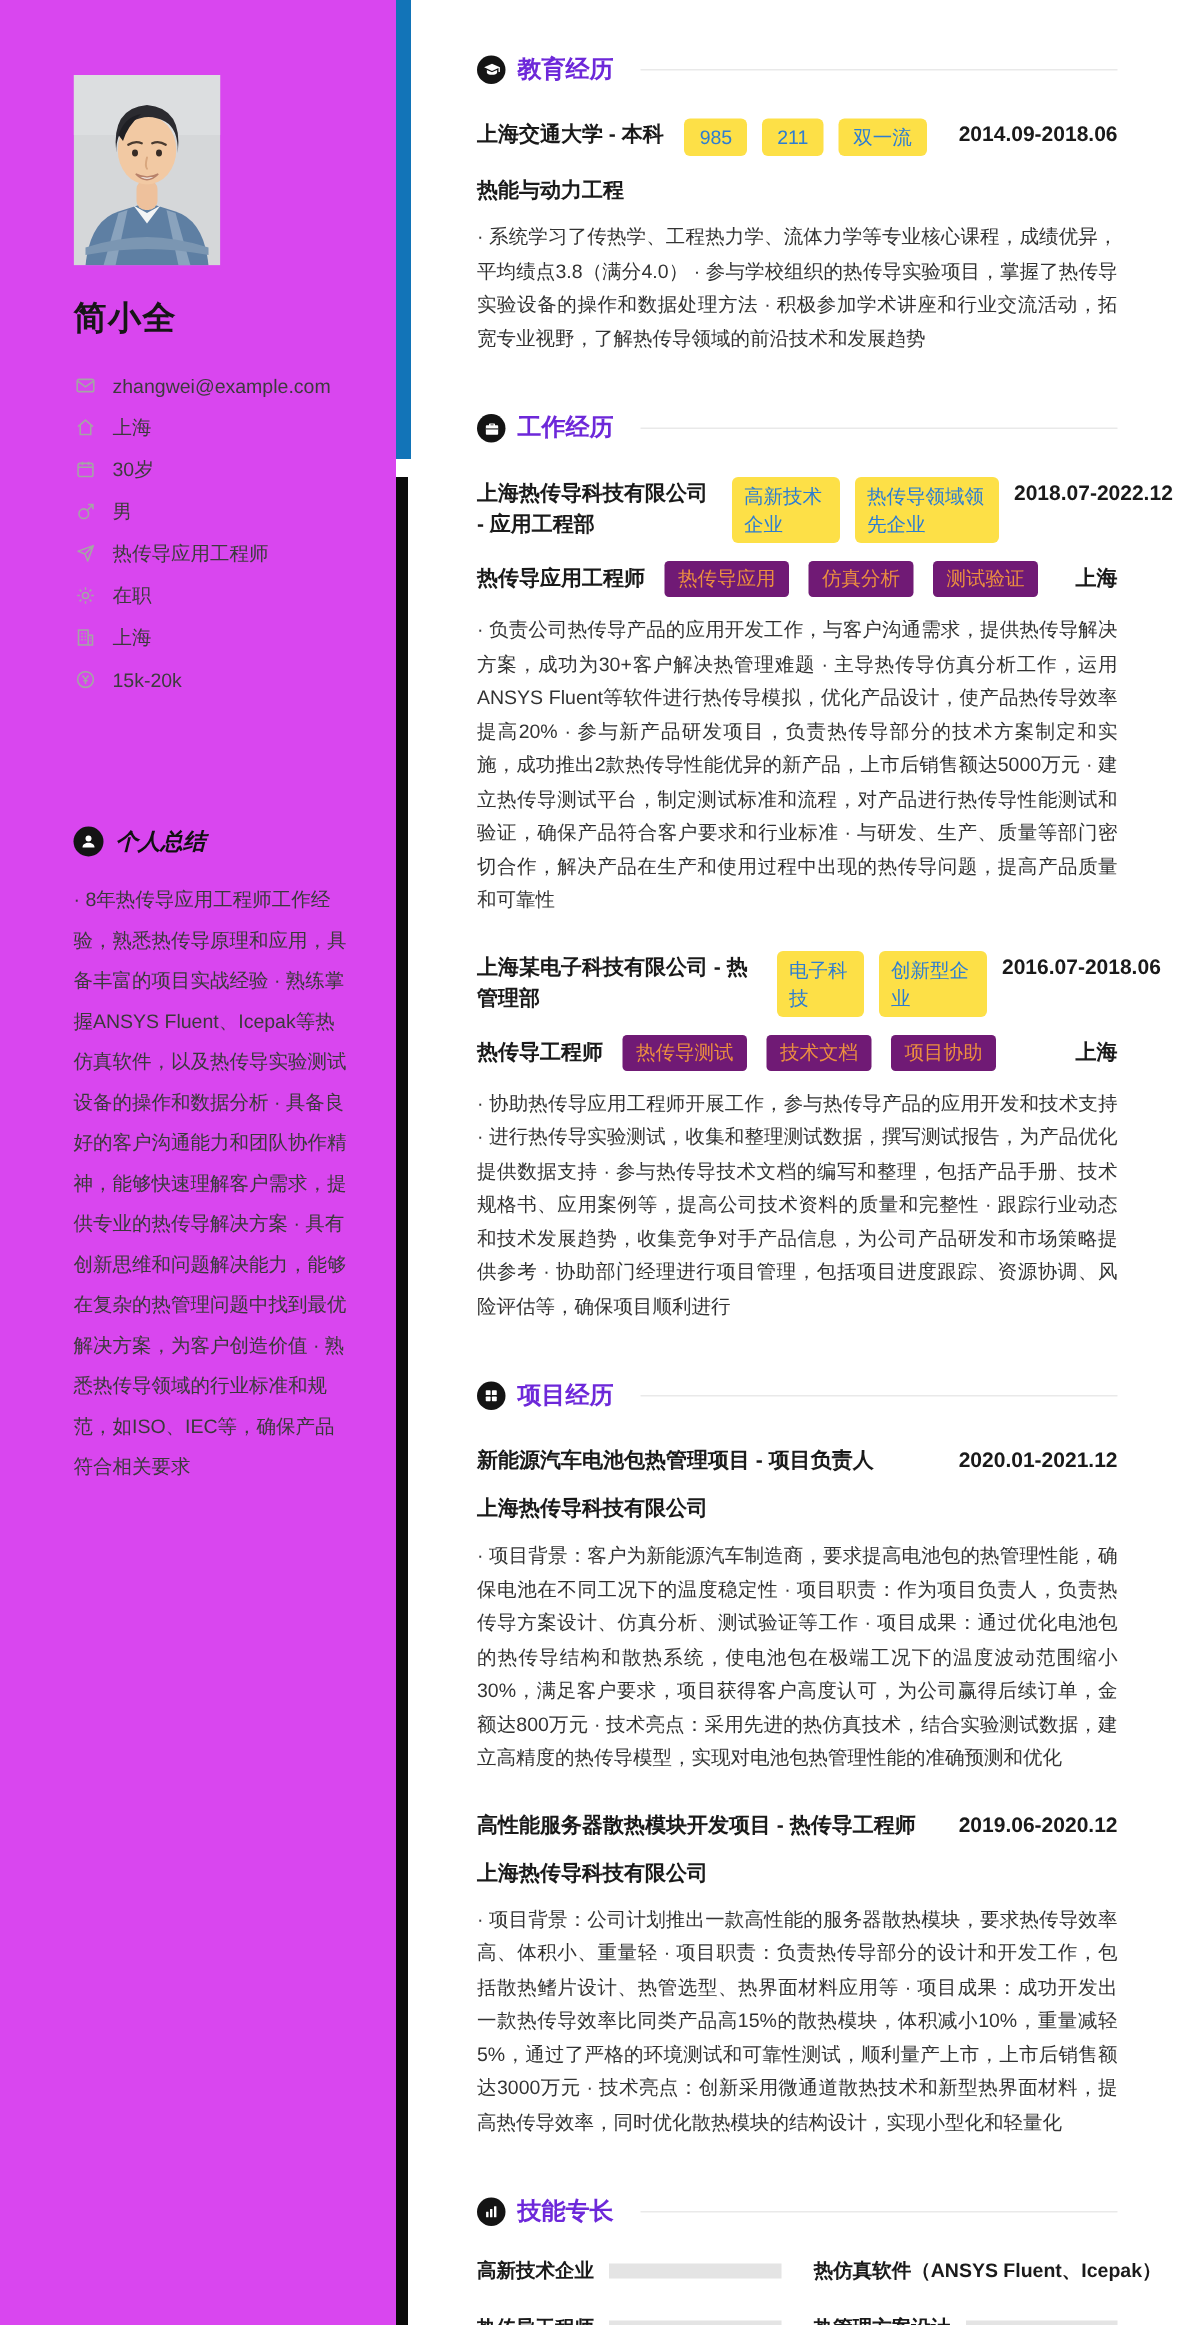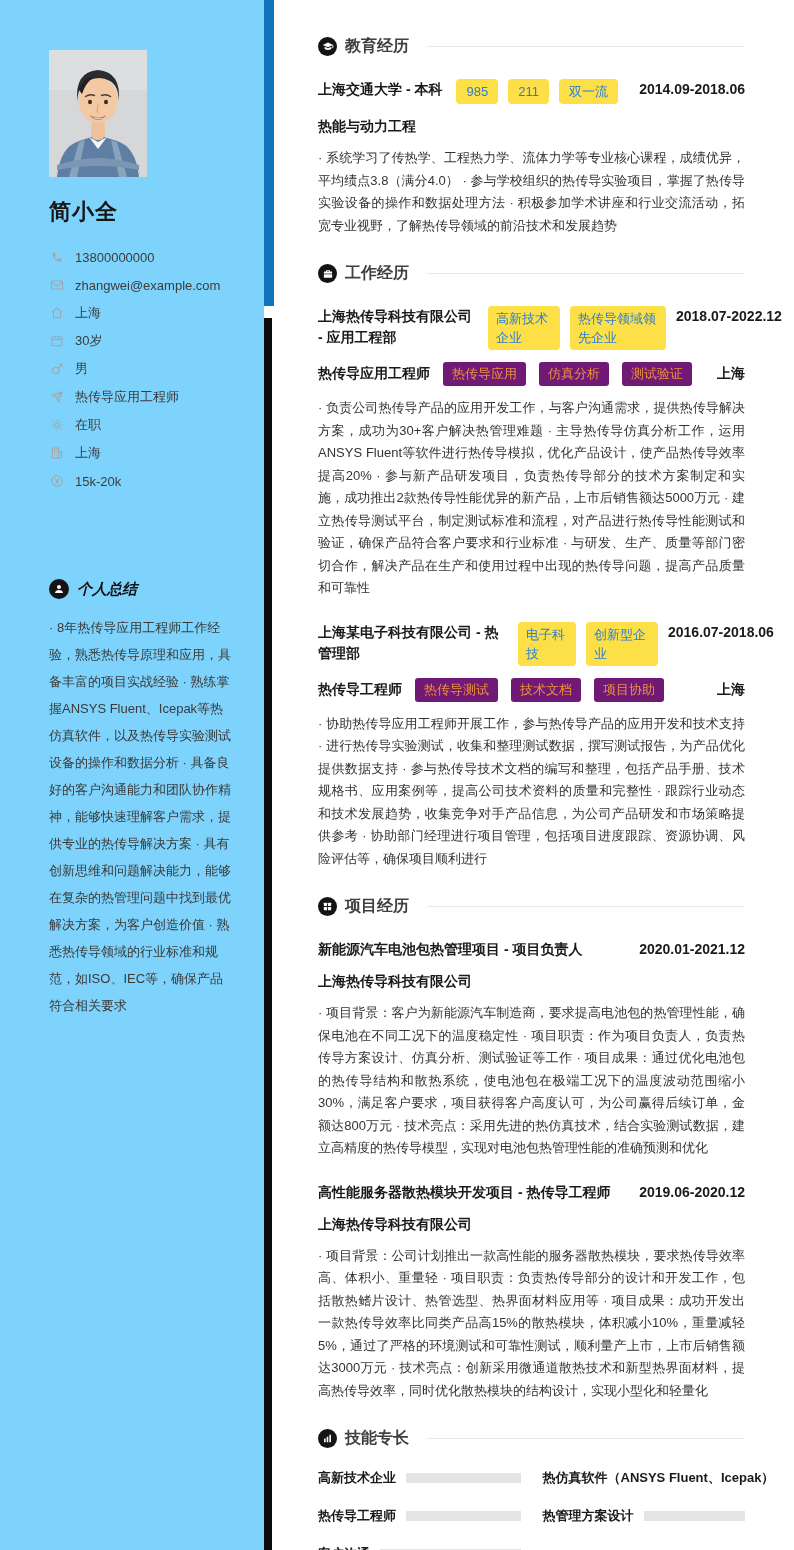--- a/index.html
+++ b/index.html
@@ -4,44 +4,44 @@
 <style>
   html,body{margin:0;padding:0;}
   body{
     width:794px;height:1550px;overflow:hidden;background:#ffffff;
     font-family:"Liberation Sans","DejaVu Sans",sans-serif;color:#222;
     -webkit-font-smoothing:antialiased;
   }
   .page{position:relative;width:794px;height:1550px;display:flex;}
 
   
-  .sidebar{width:264px;min-width:264px;background:#7dd3fc;box-sizing:border-box;padding:50px 30px 42px 49px;}
+  .sidebar{width:264px;min-width:264px;background:#d946ef;box-sizing:border-box;padding:50px 30px 42px 49px;}
   .photo{width:98px;height:127px;overflow:hidden;}
   .photo svg{display:block;}
   .name{font-size:22px;font-weight:700;color:#161616;margin:20px 0 0;letter-spacing:1px;}
   .contact-list{list-style:none;margin:16px 0 0;padding:0;}
   .contact-item{display:flex;align-items:center;gap:11px;height:28px;font-size:13px;color:#3c3c3c;}
   .cicon{width:15px;height:15px;flex:none;display:flex;align-items:center;justify-content:center;}
   .cicon svg{display:block;}
 
   .summary{margin-top:84px;}
   .side-header{display:flex;align-items:center;gap:8px;font-size:15px;font-weight:700;color:#111;font-style:italic;}
   .icon-circle{width:20px;height:20px;border-radius:50%;background:#141414;display:flex;align-items:center;justify-content:center;flex:none;}
   .icon-circle svg{display:block;}
   .summary p{margin:15px 0 0;font-size:13px;line-height:27px;color:#3a3a3a;width:184px;}
 
   
   .bar-blue{position:absolute;left:264px;top:0;width:10px;height:306px;}
   .bar-black{position:absolute;left:264px;top:318px;width:8px;height:1232px;}
 
   
   main{flex:1;box-sizing:border-box;padding:36px 49px 0 54px;min-width:0;}
-  .section + .section{margin-top:26px;}
+  .section + .section{margin-top:38px;}
   .section-header{display:flex;align-items:center;gap:8px;}
-  .section-title{font-size:16px;font-weight:700;color:#404040;white-space:nowrap;}
+  .section-title{font-size:16px;font-weight:700;color:#6d28d9;white-space:nowrap;}
   .rule{flex:1;height:1px;background:#e9e9e9;margin-left:10px;}
 
   .entry-head{display:flex;align-items:flex-start;margin-top:22px;}
   .entry-name{font-size:14px;font-weight:700;color:#1a1a1a;line-height:21px;}
   .company-w1{width:156px;flex:none;}
   .company-w2{width:186px;flex:none;}
   .head-tags{display:flex;gap:10px;margin-left:14px;align-items:flex-start;flex:none;}
   .tag-blue{background:#fde047;color:#2d7dd2;font-size:13px;line-height:19px;padding:3px 8px;border-radius:4px;}
   .tag-inline{white-space:nowrap;padding:3px 10px;}
   .tw-56{width:56px;}
@@ -94,28 +94,20 @@
         <path d="M49 55 q-1.5 5.5 0 7.5" stroke="#d9a77e" stroke-width="1.3" fill="none" stroke-linecap="round"></path>
         <path d="M41.5 66 q7.5 7.5 15 0 q-7.5 4 -15 0 Z" fill="#ffffff" stroke="#b8826a" stroke-width="1"></path>
       </svg>
     </div>
 
     <h1 class="name">简小全</h1>
 
     <ul class="contact-list">
       <li class="contact-item">
         <span class="cicon">
-          <svg width="14" height="14" viewBox="0 0 24 24" fill="#a5a5a5">
-              <path d="M6.6 10.8c1.3 2.5 3.2 4.4 5.7 5.7l1.9-1.9c.3-.3.7-.4 1-.3 1.1.4 2.3.6 3.5.6.6 0 1 .4 1 1V19c0 .6-.4 1-1 1C10.6 20 4 13.4 4 5.3c0-.6.4-1 1-1h3.1c.6 0 1 .4 1 1 0 1.2.2 2.4.6 3.5.1.3 0 .7-.3 1l-1.8 2z"></path>
-            </svg>
-        </span>
-        <span>13800000000</span>
-      </li>
-      <li class="contact-item">
-        <span class="cicon">
           <svg width="14" height="14" viewBox="0 0 24 24" fill="none" stroke="#a5a5a5" stroke-width="1.8">
               <rect x="2.5" y="5" width="19" height="14" rx="2"></rect>
               <path d="M3 7l9 6.5L21 7"></path>
             </svg>
         </span>
         <span>zhangwei@example.com</span>
       </li>
       <li class="contact-item">
         <span class="cicon">
           <svg width="14" height="14" viewBox="0 0 24 24" fill="none" stroke="#a5a5a5" stroke-width="1.8">

